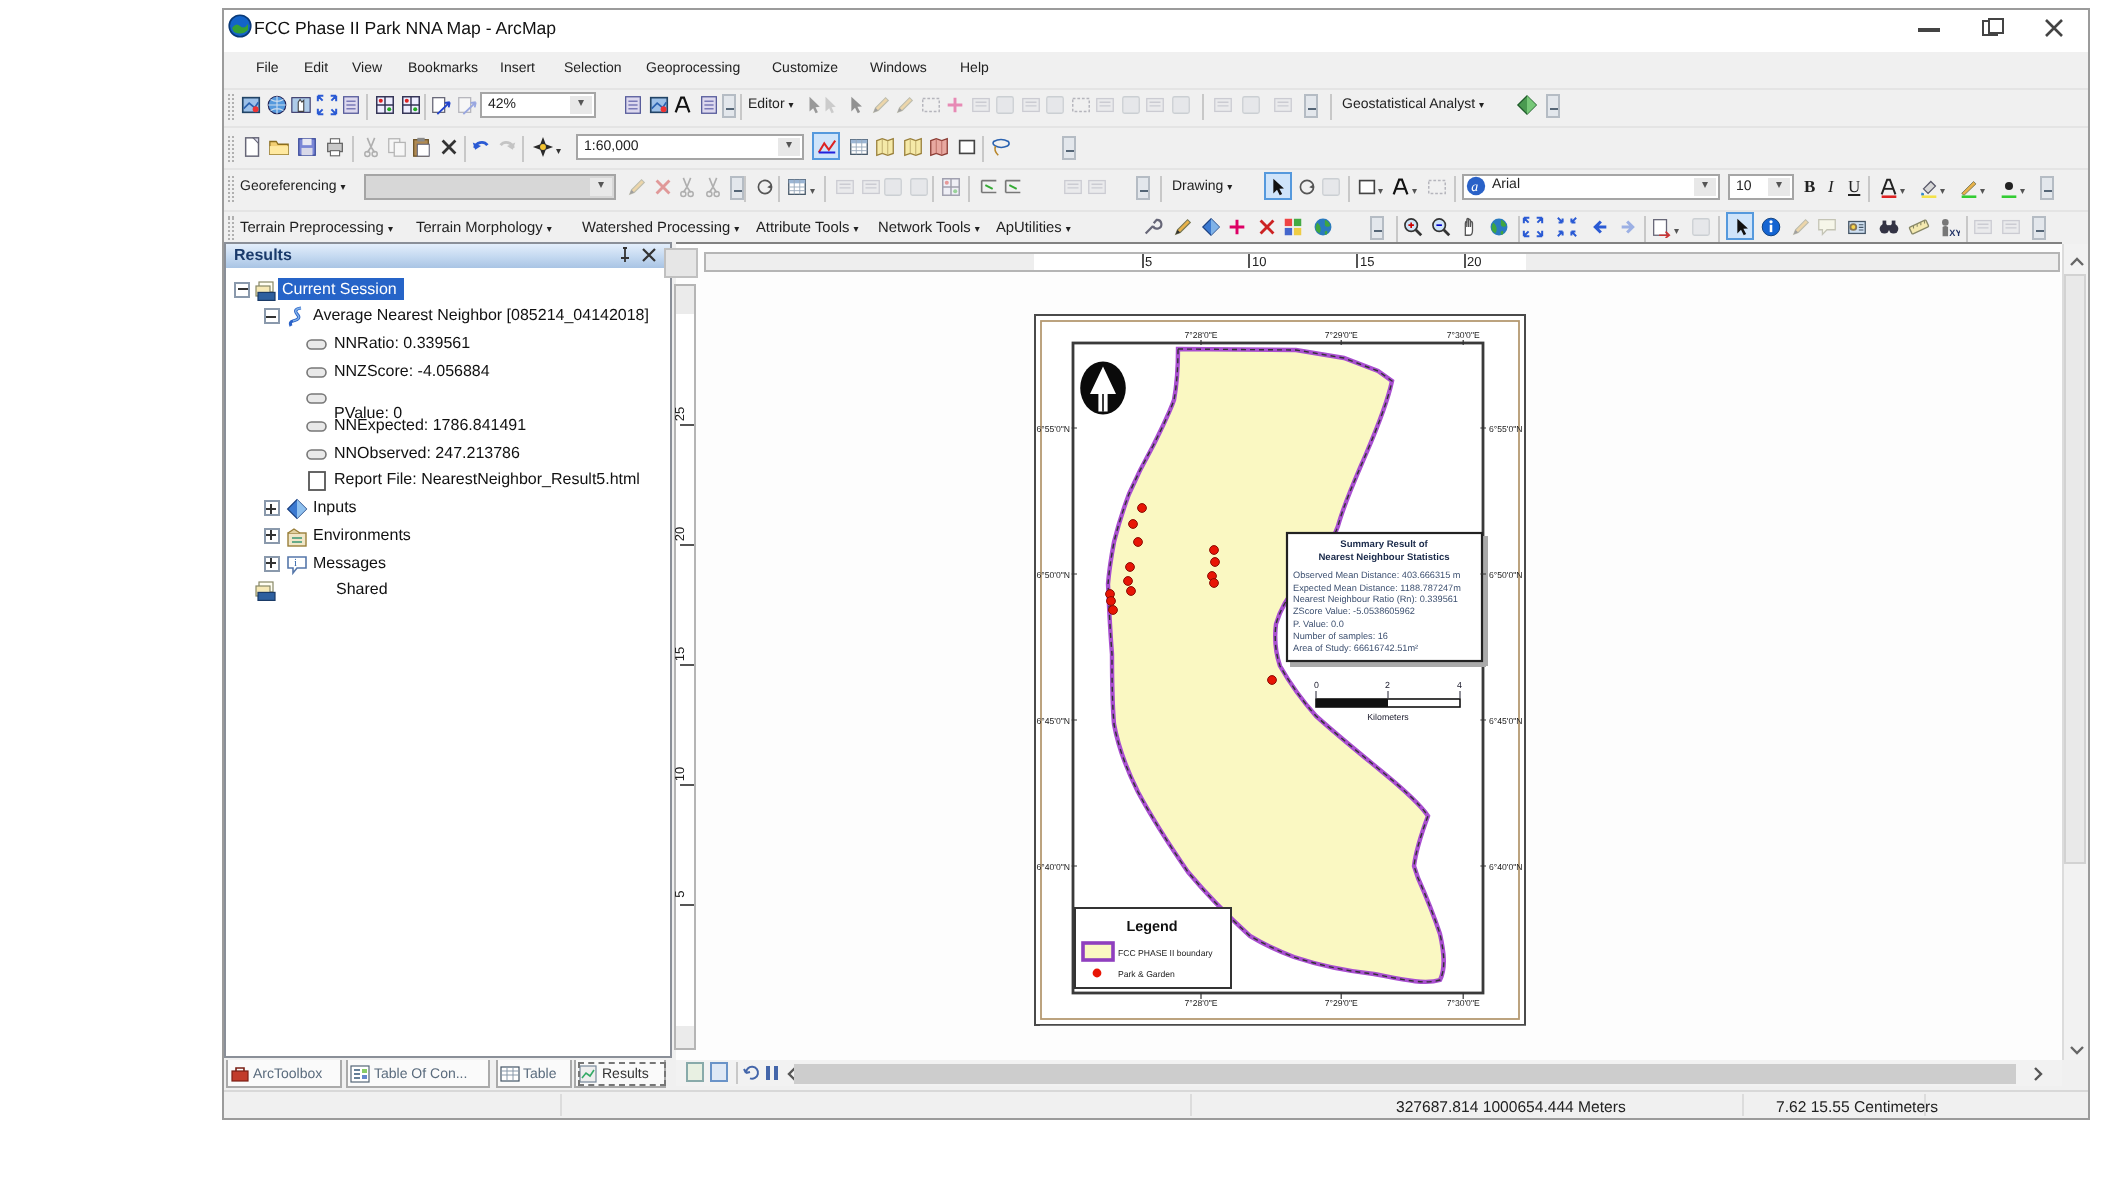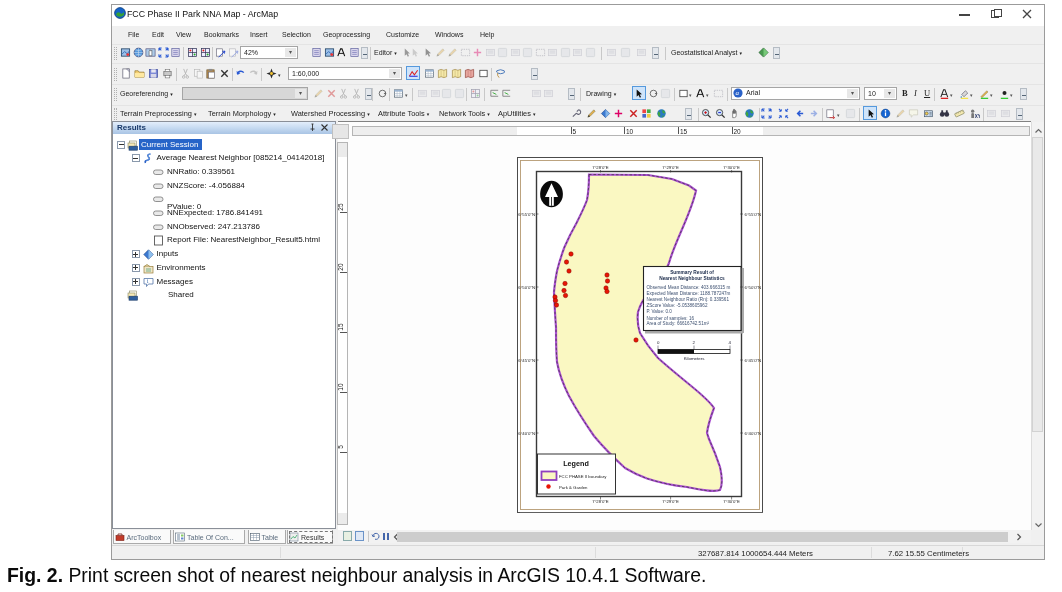--- a/index.html
+++ b/index.html
@@ -816,13 +816,12 @@
     </svg>
 <div class="abs" style="left:301px;top:533.5px;font-size:7px;color:#333;white-space:nowrap;">Results</div>
 <div class="abs" style="left:288.5px;top:531px;width:44px;height:12px;border:1px dashed #777;"></div>
 <div class="abs" style="left:112px;top:545px;width:932px;height:14px;background:#f0f0f0;border-top:1px solid #d8d8d8;"></div>
 <div class="abs" style="left:280px;top:546.5px;width:1px;height:11px;background:#dcdcdc;"></div>
 <div class="abs" style="left:595px;top:546.5px;width:1px;height:11px;background:#dcdcdc;"></div>
 <div class="abs" style="left:871px;top:546.5px;width:1px;height:11px;background:#dcdcdc;"></div>
 <div class="abs" style="left:962px;top:546.5px;width:1px;height:11px;background:#dcdcdc;"></div>
 <div class="abs" style="left:698px;top:549px;font-size:7.8px;color:#222;">327687.814  1000654.444 Meters</div>
 <div class="abs" style="left:888px;top:549px;font-size:7.8px;color:#222;">7.62 15.55 Centimeters</div>
-<div class="abs" style="left:7px;top:563.5px;font-size:19.4px;color:#0a0a0a;"><b>Fig. 2.</b> Print screen shot of nearest neighbour analysis in ArcGIS 10.4.1 Software.</div>
 </div>
 </body></html>

